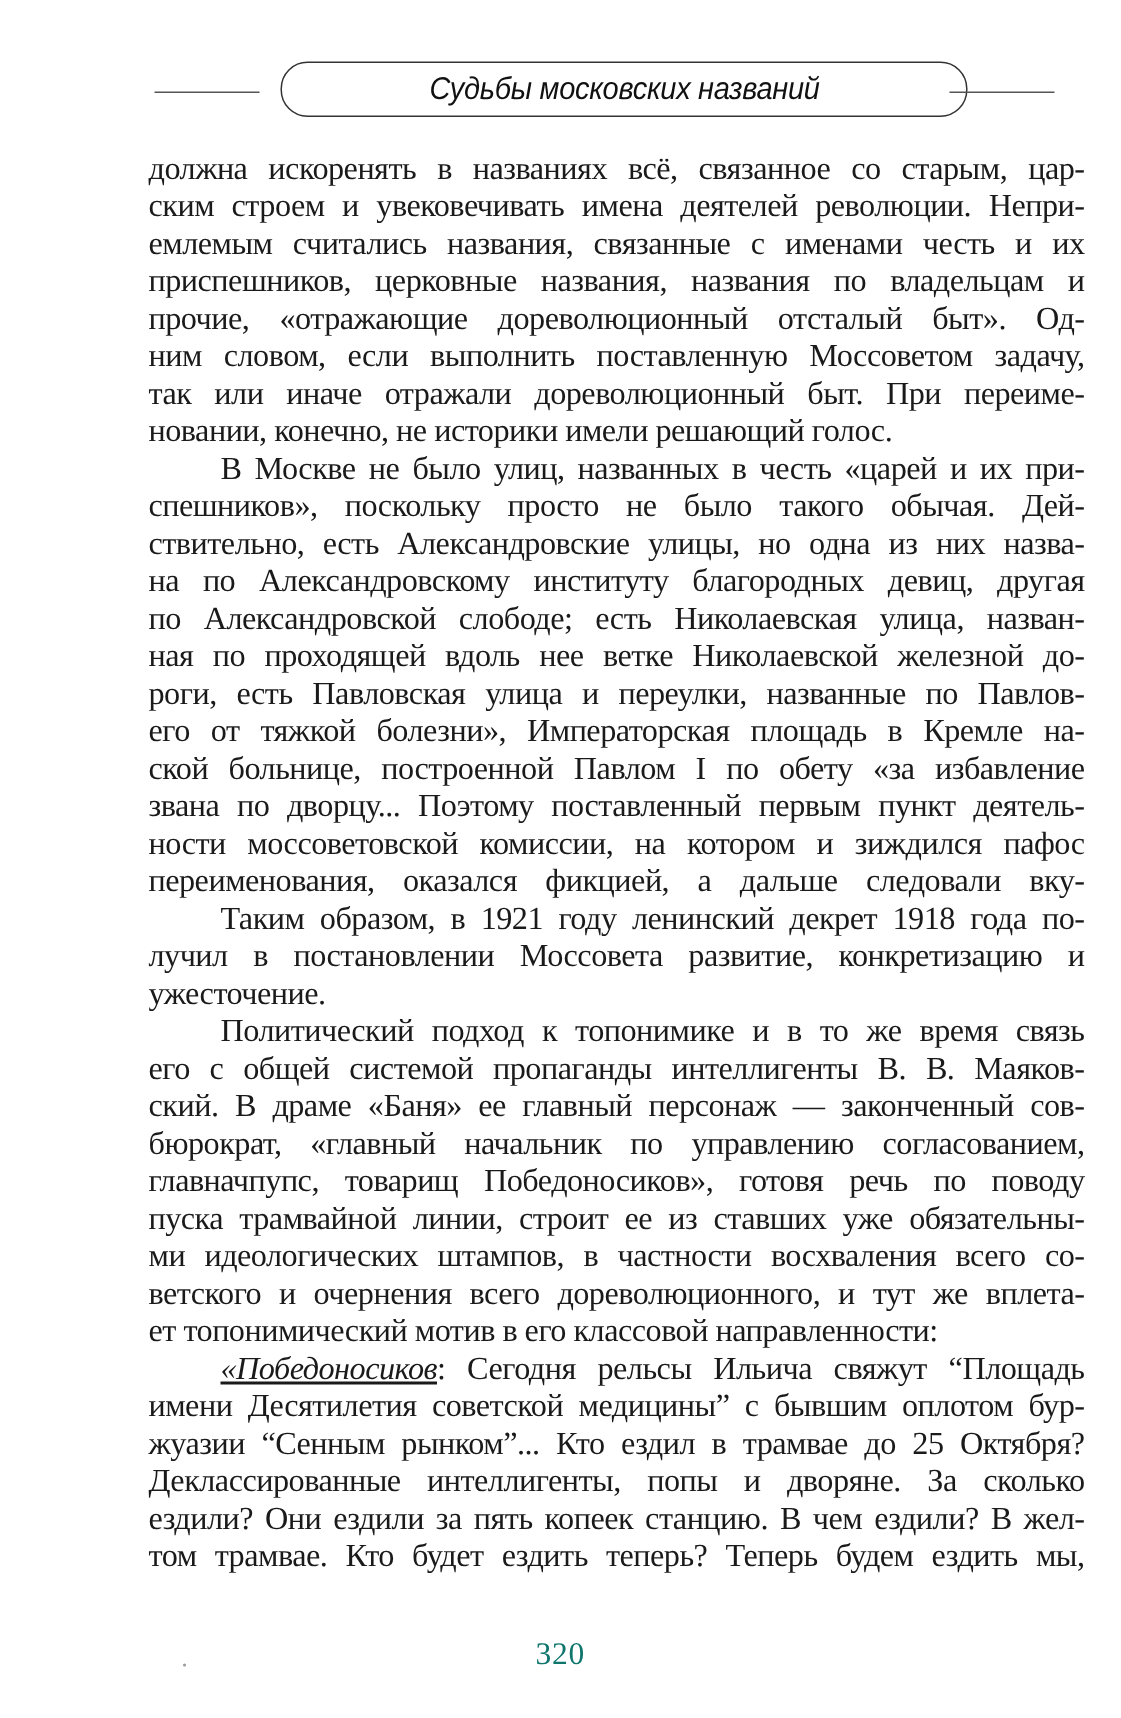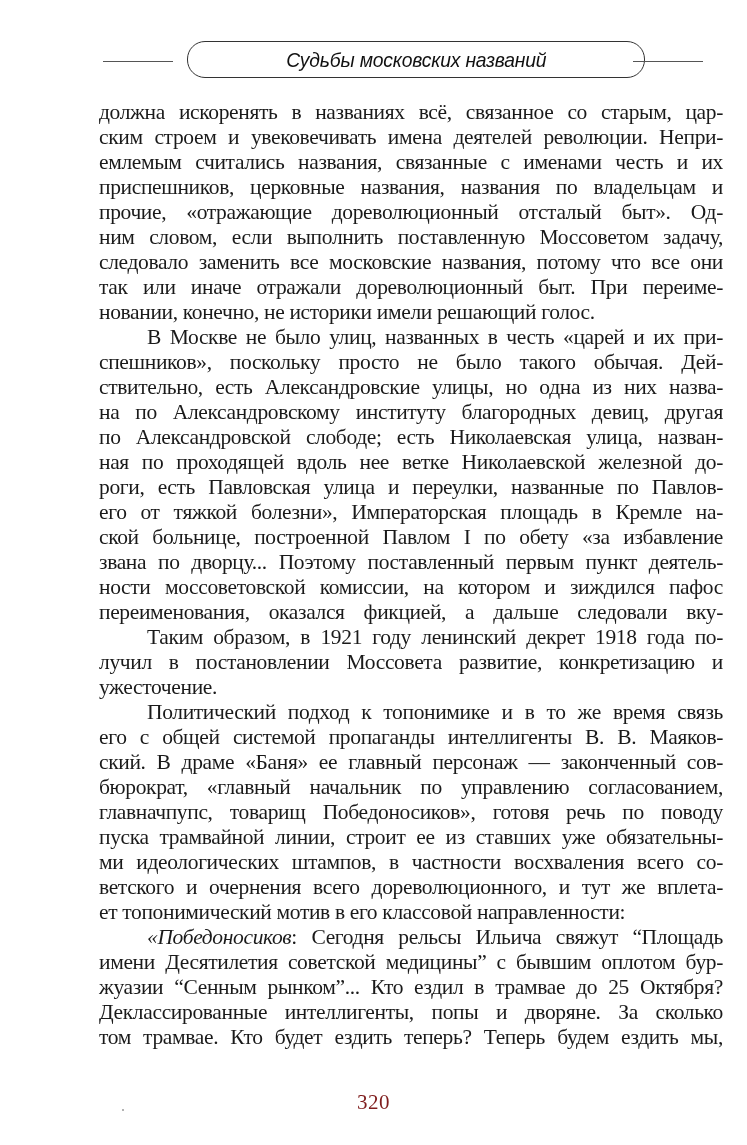--- a/index.html
+++ b/index.html
@@ -68,29 +68,30 @@
       letter-spacing: -0.35px;
     }
     .line.last {
       text-align-last: left;
     }
     .line.indent {
       padding-left: 48px;
     }
     .line .speaker {
       font-style: italic;
+      text-decoration: underline;
     }
     .page-number {
       position: absolute;
       left: 0;
       width: 747px;
       top: 1090px;
       text-align: center;
       font-size: 21px;
-      color: #7f1d1d;
+      color: #0f766e;
       letter-spacing: 0.5px;
     }
     .speck {
       position: absolute;
       left: 122px;
       top: 1109px;
       width: 2px;
       height: 2px;
       background: #999;
       border-radius: 1px;
@@ -108,21 +109,20 @@
 </div>
 
 <div class="text-block" id="text-block">
 
 <span class="line">должна искоренять в названиях всё, связанное со старым, цар-</span>
     <span class="line">ским строем и увековечивать имена деятелей революции. Непри-</span>
     <span class="line">емлемым считались названия, связанные с именами честь и их</span>
     <span class="line">приспешников, церковные названия, названия по владельцам и</span>
     <span class="line">прочие, «отражающие дореволюционный отсталый быт». Од-</span>
     <span class="line">ним словом, если выполнить поставленную Моссоветом задачу,</span>
-    <span class="line">следовало заменить все московские названия, потому что все они</span>
     <span class="line">так или иначе отражали дореволюционный быт. При переиме-</span>
     <span class="line last">новании, конечно, не историки имели решающий голос.</span>
     <span class="line indent">В Москве не было улиц, названных в честь «царей и их при-</span>
     <span class="line">спешников», поскольку просто не было такого обычая. Дей-</span>
     <span class="line">ствительно, есть Александровские улицы, но одна из них назва-</span>
     <span class="line">на по Александровскому институту благородных девиц, другая</span>
     <span class="line">по Александровской слободе; есть Николаевская улица, назван-</span>
     <span class="line">ная по проходящей вдоль нее ветке Николаевской железной до-</span>
     <span class="line">роги, есть Павловская улица и переулки, названные по Павлов-</span>
     <span class="line">его от тяжкой болезни», Императорская площадь в Кремле на-</span>
@@ -139,17 +139,18 @@
     <span class="line">бюрократ, «главный начальник по управлению согласованием,</span>
     <span class="line">главначпупс, товарищ Победоносиков», готовя речь по поводу</span>
     <span class="line">пуска трамвайной линии, строит ее из ставших уже обязательны-</span>
     <span class="line">ми идеологических штампов, в частности восхваления всего со-</span>
     <span class="line">ветского и очернения всего дореволюционного, и тут же вплета-</span>
     <span class="line last">ет топонимический мотив в его классовой направленности:</span>
     <span class="line indent"><span class="speaker">«Победоносиков</span><span>: Сегодня рельсы Ильича свяжут “Площадь</span></span>
     <span class="line">имени Десятилетия советской медицины” с бывшим оплотом бур-</span>
     <span class="line">жуазии “Сенным рынком”... Кто ездил в трамвае до 25 Октября?</span>
     <span class="line">Деклассированные интеллигенты, попы и дворяне. За сколько</span>
+    <span class="line">ездили? Они ездили за пять копеек станцию. В чем ездили? В жел-</span>
     <span class="line">том трамвае. Кто будет ездить теперь? Теперь будем ездить мы,</span>
   </div>
 
 <div class="page-number">320</div>
 <div class="speck"></div>
 
 </body></html>

